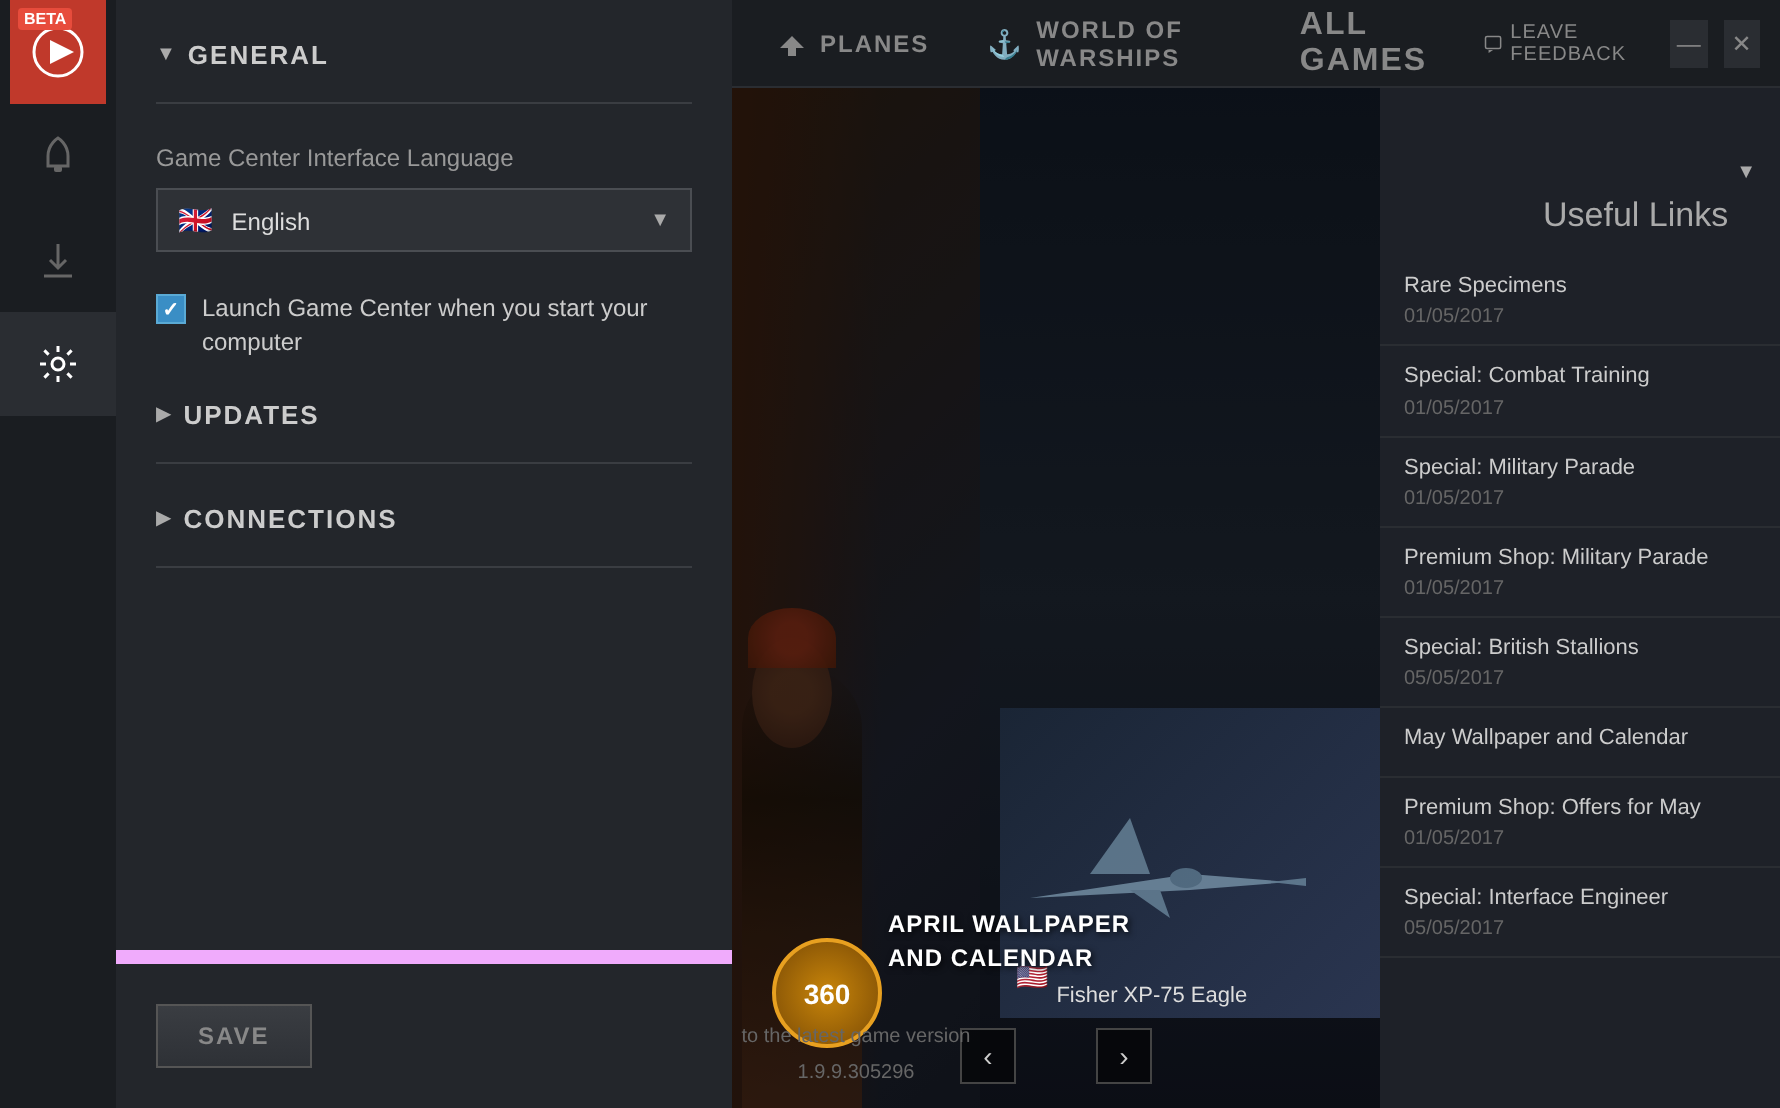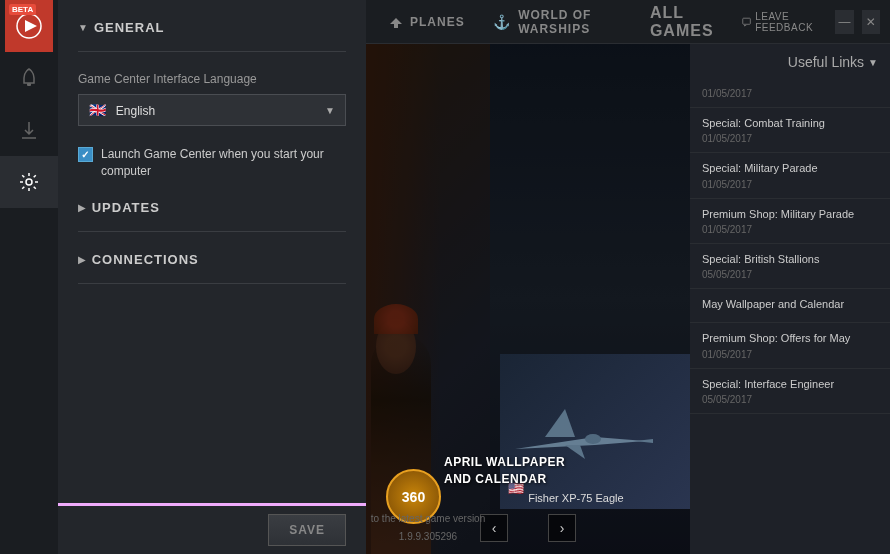--- a/index.html
+++ b/index.html
@@ -184,26 +184,26 @@
       margin-bottom: 10px;
     }
 
     .collapsed-arrow {
       color: #aaa;
       font-size: 10px;
     }
 
     
     .settings-footer {
-      padding: 8px 20px;
-      display: flex;
-      align-items: center;
-      justify-content: flex-end;
+      padding: 20px 20px;
+      display: flex;
+      align-items: center;
+      justify-content: flex-start;
       gap: 10px;
-      border-top: 3px solid #f0abfc;
+      border-top: 7px solid #f0abfc;
     }
 
     .btn-save {
       background: linear-gradient(to bottom, #3a3d42, #2e3136);
       border: 1px solid #555;
       color: #888;
       padding: 8px 20px;
       font-size: 12px;
       font-weight: bold;
       letter-spacing: 1px;
@@ -381,21 +381,22 @@
       padding: 10px 12px;
       display: flex;
       align-items: center;
       justify-content: flex-end;
       gap: 4px;
       cursor: pointer;
     }
 
     .useful-links-text {
       color: #aaa;
-      font-size: 14px;
+      font-size: 17px;
+      margin-top: 44px;
     }
 
     .useful-links-chevron {
       color: #aaa;
       font-size: 10px;
     }
 
     .news-list-item {
       padding: 8px 12px;
       border-bottom: 1px solid #2a2d32;
@@ -607,20 +608,21 @@
   </div>
       </div>
 
     <div class="news-list">
       <div class="useful-links-header">
         <span class="useful-links-text">Useful Links</span>
         <span class="useful-links-chevron">▼</span>
       </div>
       <div id="news-list-container">
           <div class="news-list-item">
+            <div class="news-item-title">Rare Specimens</div>
             <div class="news-item-date">01/05/2017</div>
           </div>
           <div class="news-list-item">
             <div class="news-item-title">Special: Combat Training</div>
             <div class="news-item-date">01/05/2017</div>
           </div>
           <div class="news-list-item">
             <div class="news-item-title">Special: Military Parade</div>
             <div class="news-item-date">01/05/2017</div>
           </div>

